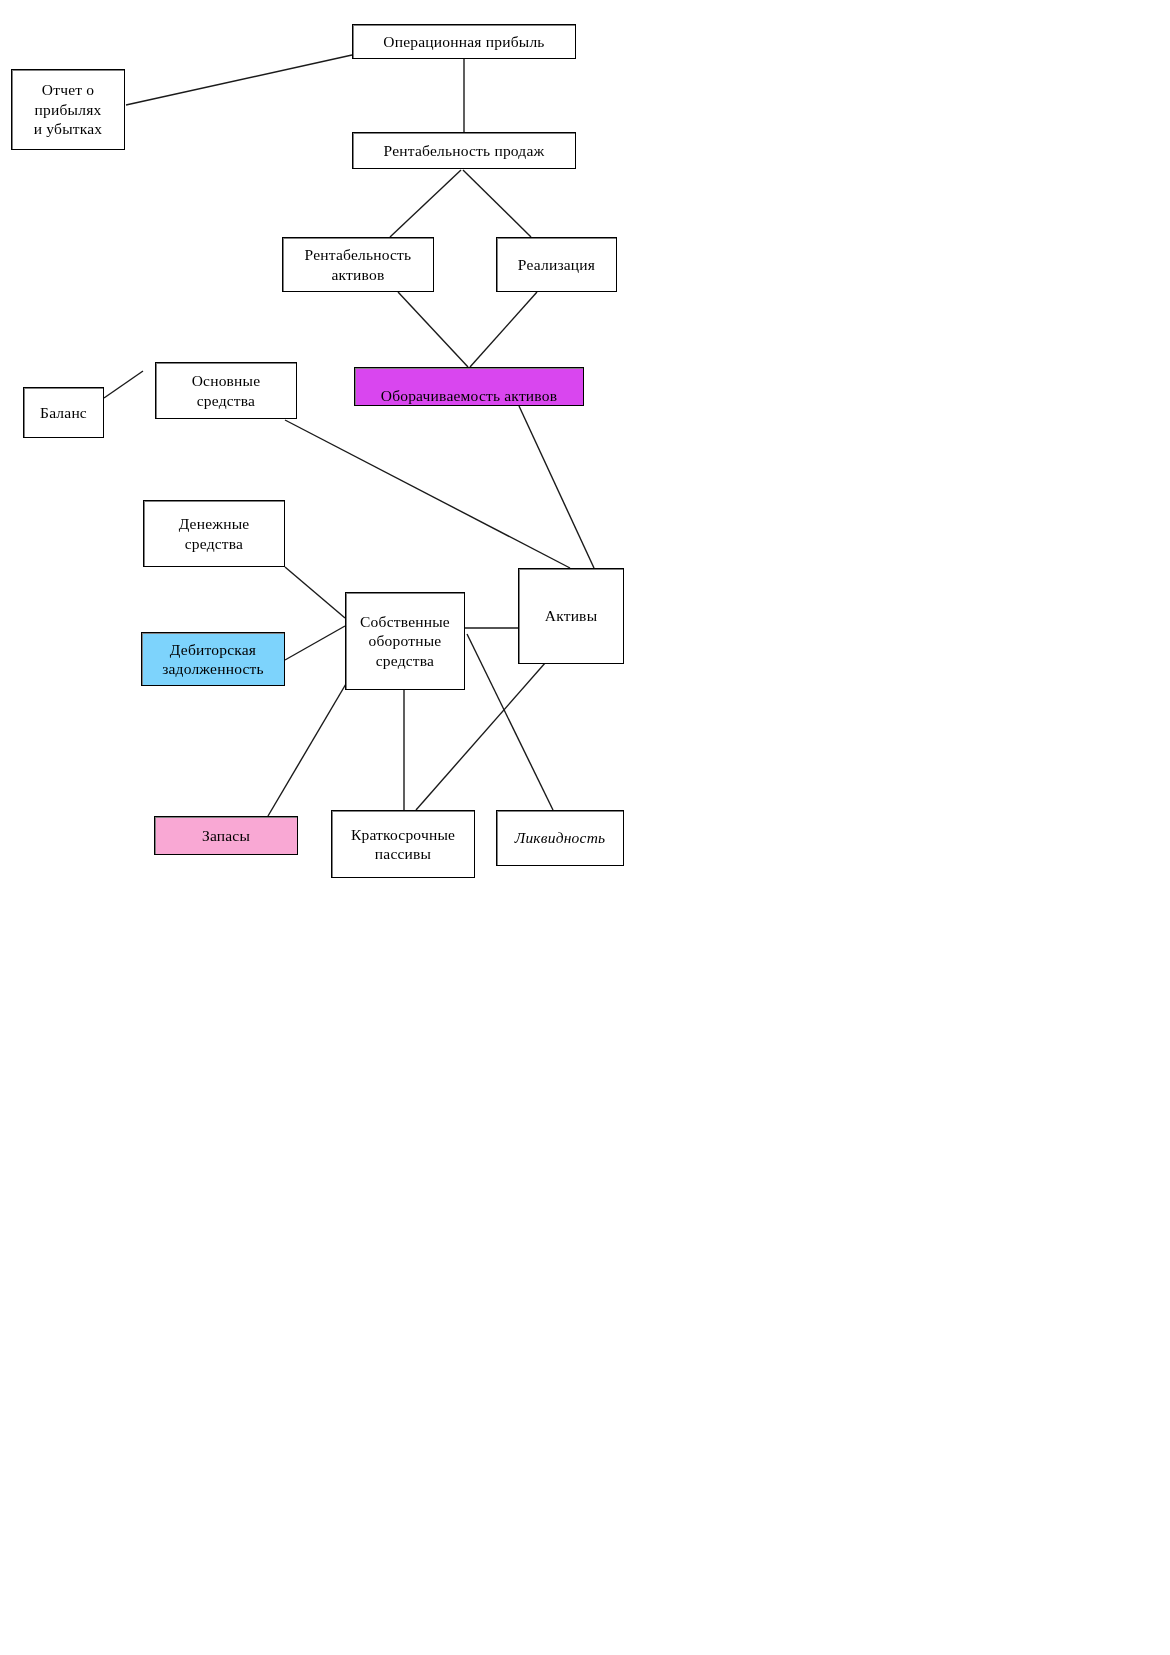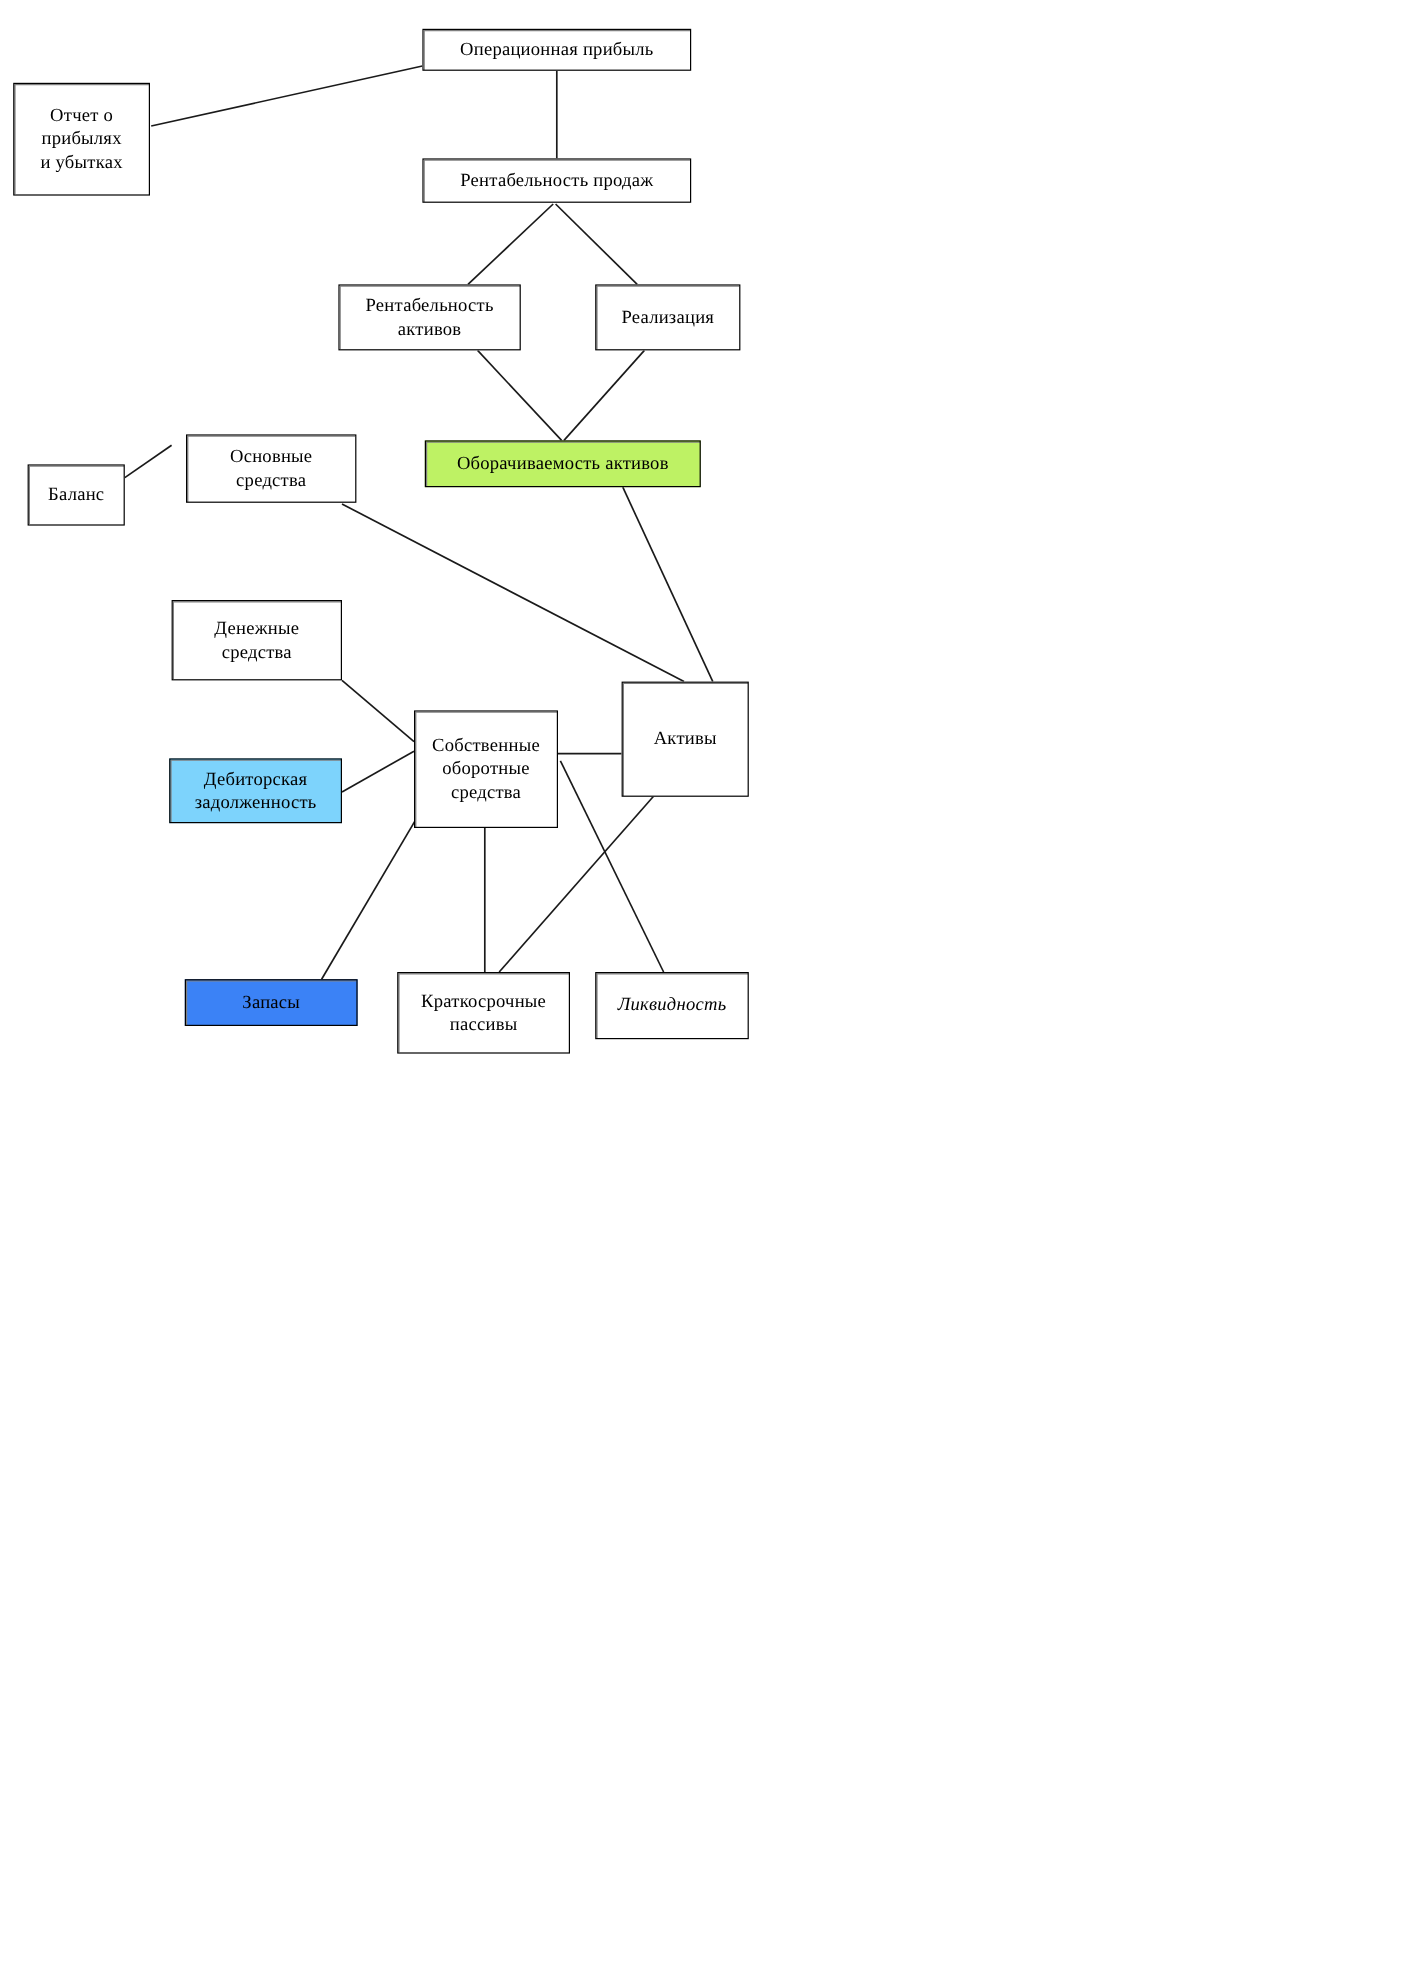--- a/index.html
+++ b/index.html
@@ -66,21 +66,21 @@
       <line x1="285" y1="660" x2="345" y2="626" stroke="#1a1a1a" stroke-width="1.4"></line>
       <line x1="465" y1="628" x2="518" y2="628" stroke="#1a1a1a" stroke-width="1.4"></line>
       <line x1="353" y1="672" x2="268" y2="816" stroke="#1a1a1a" stroke-width="1.4"></line>
       <line x1="404" y1="673" x2="404" y2="810" stroke="#1a1a1a" stroke-width="1.4"></line>
       <line x1="467" y1="634" x2="553" y2="810" stroke="#1a1a1a" stroke-width="1.4"></line>
       <line x1="560" y1="646" x2="416" y2="810" stroke="#1a1a1a" stroke-width="1.4"></line>
     </svg>
 <div class="node" style="left: 352px; top: 24px; width: 224px; height: 35px; border-color: rgb(0, 0, 0); background: rgb(255, 255, 255);">
       <span class="label">Операционная  прибыль</span>
     </div>
-    <div class="node" style="left: 11px; top: 69px; width: 114px; height: 94px; border-color: rgb(0, 0, 0); background: rgb(255, 255, 255);">
+    <div class="node" style="left: 11px; top: 69px; width: 114px; height: 81px; border-color: rgb(0, 0, 0); background: rgb(255, 255, 255);">
       <span class="label">Отчет о
 прибылях
 и убытках</span>
     </div>
     <div class="node" style="left: 352px; top: 132px; width: 224px; height: 37px; border-color: rgb(0, 0, 0); background: rgb(255, 255, 255);">
       <span class="label">Рентабельность продаж</span>
     </div>
     <div class="node" style="left: 282px; top: 237px; width: 152px; height: 55px; border-color: rgb(0, 0, 0); background: rgb(255, 255, 255);">
       <span class="label">Рентабельность
 активов</span>
@@ -88,40 +88,40 @@
     <div class="node" style="left: 496px; top: 237px; width: 121px; height: 55px; border-color: rgb(0, 0, 0); background: rgb(255, 255, 255);">
       <span class="label">Реализация</span>
     </div>
     <div class="node" style="left: 155px; top: 362px; width: 142px; height: 57px; border-color: rgb(0, 0, 0); background: rgb(255, 255, 255);">
       <span class="label">Основные
 средства</span>
     </div>
     <div class="node" style="left: 23px; top: 387px; width: 81px; height: 51px; border-color: rgb(0, 0, 0); background: rgb(255, 255, 255);">
       <span class="label">Баланс</span>
     </div>
-    <div class="node" style="left: 354px; top: 367px; width: 230px; height: 39px; border-color: rgb(0, 0, 0); background: #bef264;">
+    <div class="node" style="left: 354px; top: 367px; width: 230px; height: 39px; border-color: rgb(0, 0, 0); background: #d946ef; align-items: flex-end;">
       <span class="label">Оборачиваемость активов</span>
     </div>
     <div class="node" style="left: 143px; top: 500px; width: 142px; height: 67px; border-color: rgb(0, 0, 0); background: rgb(255, 255, 255);">
       <span class="label">Денежные
 средства</span>
     </div>
     <div class="node" style="left: 141px; top: 632px; width: 144px; height: 54px; border-color: rgb(0, 0, 0); background: #7dd3fc;">
       <span class="label">Дебиторская
 задолженность</span>
     </div>
     <div class="node" style="left: 345px; top: 592px; width: 120px; height: 98px; border-color: rgb(0, 0, 0); background: rgb(255, 255, 255);">
       <span class="label">Собственные
 оборотные
 средства</span>
     </div>
     <div class="node" style="left: 518px; top: 568px; width: 106px; height: 96px; border-color: rgb(0, 0, 0); background: rgb(255, 255, 255);">
       <span class="label">Активы</span>
     </div>
-    <div class="node" style="left: 154px; top: 816px; width: 144px; height: 39px; border-color: rgb(0, 0, 0); background: #3b82f6;">
+    <div class="node" style="left: 154px; top: 816px; width: 144px; height: 39px; border-color: rgb(0, 0, 0); background: #f9a8d4;">
       <span class="label">Запасы</span>
     </div>
     <div class="node" style="left: 331px; top: 810px; width: 144px; height: 68px; border-color: rgb(0, 0, 0); background: rgb(255, 255, 255);">
       <span class="label">Краткосрочные
 пассивы</span>
     </div>
     <div class="node" style="left: 496px; top: 810px; width: 128px; height: 56px; border-color: rgb(0, 0, 0); background: rgb(255, 255, 255); font-style: italic;">
       <span class="label">Ликвидность</span>
     </div>
   </div>

